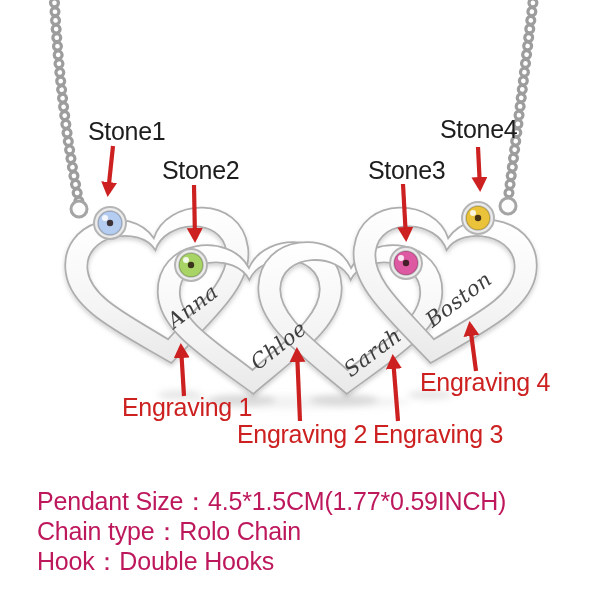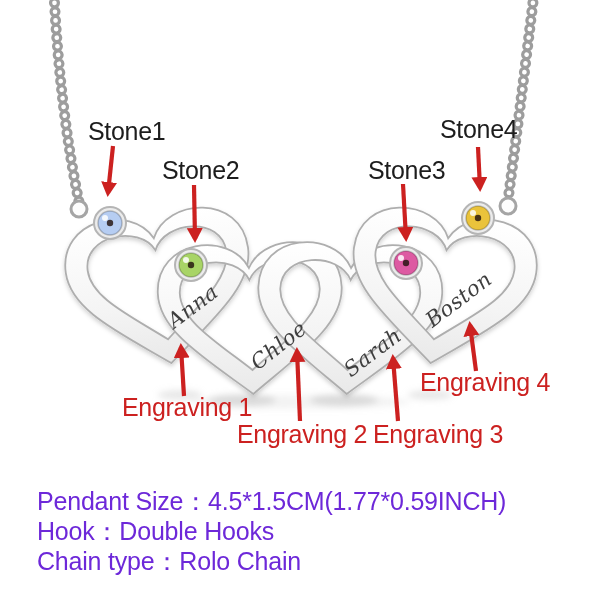--- a/index.html
+++ b/index.html
@@ -55,21 +55,21 @@
 
   .shadow-soft { fill: #bdbdbd; }
 
   .specs {
     position: absolute;
     left: 37px;
     top: 486px;
     font-size: 25px;
     line-height: 30px;
     letter-spacing: -0.2px;
-    color: #6d28d9;
+    color: #be185d;
     white-space: nowrap;
   }
 </style>
 </head>
 <body>
 
 <div class="stage">
 
   <svg width="600" height="600" viewBox="0 0 600 600">
     <defs>
@@ -165,17 +165,17 @@
     <text class="black-label" x="440" y="138">Stone4</text>
 
     <text class="red-label" x="122" y="416">Engraving 1</text>
     <text class="red-label" x="237" y="443">Engraving 2</text>
     <text class="red-label" x="373" y="443">Engraving 3</text>
     <text class="red-label" x="420" y="391">Engraving 4</text>
   </svg>
 
   <div class="specs">
     <div>Pendant Size：4.5*1.5CM(1.77*0.59INCH)</div>
+    <div>Chain type：Rolo Chain</div>
     <div>Hook：Double Hooks</div>
-    <div>Chain type：Rolo Chain</div>
   </div>
 
 </div>
 
 </body></html>

